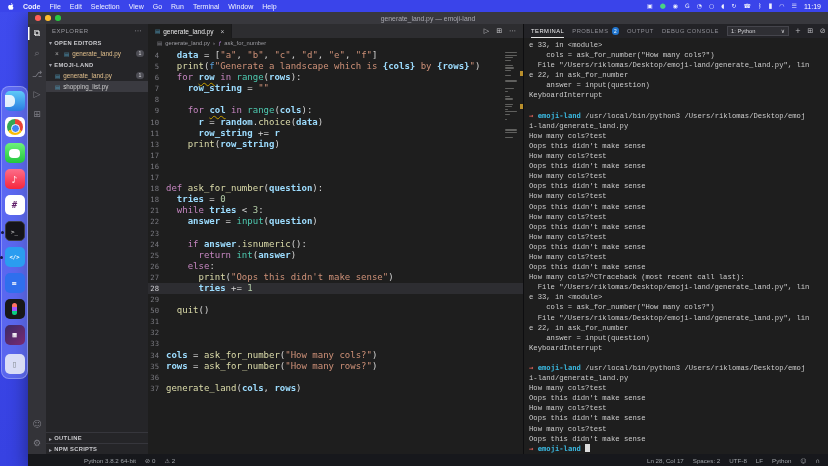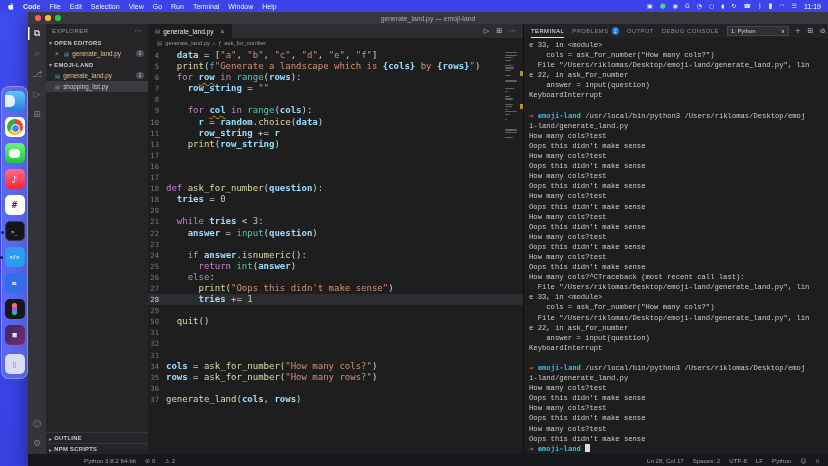--- a/index.html
+++ b/index.html
@@ -322,21 +322,20 @@
           <div class="code-line"><span class="ln">8</span><span class="code-text"></span></div>
           <div class="code-line"><span class="ln">9</span><span class="code-text"><span class="tk-p">    </span><span class="tk-k">for</span><span class="tk-p"> </span><span class="tk-v tk-q">col</span><span class="tk-p"> </span><span class="tk-k">in</span><span class="tk-p"> </span><span class="tk-b">range</span><span class="tk-p">(</span><span class="tk-v">cols</span><span class="tk-p">):</span></span></div>
           <div class="code-line"><span class="ln">10</span><span class="code-text"><span class="tk-p">      </span><span class="tk-v">r</span><span class="tk-p"> = </span><span class="tk-v">random</span><span class="tk-p">.</span><span class="tk-f">choice</span><span class="tk-p">(</span><span class="tk-v">data</span><span class="tk-p">)</span></span></div>
           <div class="code-line"><span class="ln">11</span><span class="code-text"><span class="tk-p">      </span><span class="tk-v">row_string</span><span class="tk-p"> += </span><span class="tk-v">r</span></span></div>
           <div class="code-line"><span class="ln">13</span><span class="code-text"><span class="tk-p">    </span><span class="tk-f">print</span><span class="tk-p">(</span><span class="tk-v">row_string</span><span class="tk-p">)</span></span></div>
           <div class="code-line"><span class="ln">17</span><span class="code-text"></span></div>
           <div class="code-line"><span class="ln">16</span><span class="code-text"></span></div>
           <div class="code-line"><span class="ln">17</span><span class="code-text"></span></div>
           <div class="code-line"><span class="ln">18</span><span class="code-text"><span class="tk-k">def</span><span class="tk-p"> </span><span class="tk-f">ask_for_number</span><span class="tk-p">(</span><span class="tk-v">question</span><span class="tk-p">):</span></span></div>
           <div class="code-line"><span class="ln">18</span><span class="code-text"><span class="tk-p">  </span><span class="tk-v">tries</span><span class="tk-p"> = </span><span class="tk-n">0</span></span></div>
-          <div class="code-line"><span class="ln">20</span><span class="code-text"></span></div>
           <div class="code-line"><span class="ln">21</span><span class="code-text"><span class="tk-p">  </span><span class="tk-k">while</span><span class="tk-p"> </span><span class="tk-v">tries</span><span class="tk-p"> &lt; </span><span class="tk-n">3</span><span class="tk-p">:</span></span></div>
           <div class="code-line"><span class="ln">22</span><span class="code-text"><span class="tk-p">    </span><span class="tk-v">answer</span><span class="tk-p"> = </span><span class="tk-b">input</span><span class="tk-p">(</span><span class="tk-v">question</span><span class="tk-p">)</span></span></div>
           <div class="code-line"><span class="ln">23</span><span class="code-text"></span></div>
           <div class="code-line"><span class="ln">24</span><span class="code-text"><span class="tk-p">    </span><span class="tk-k">if</span><span class="tk-p"> </span><span class="tk-v">answer</span><span class="tk-p">.</span><span class="tk-f">isnumeric</span><span class="tk-p">():</span></span></div>
           <div class="code-line"><span class="ln">25</span><span class="code-text"><span class="tk-p">      </span><span class="tk-k">return</span><span class="tk-p"> </span><span class="tk-b">int</span><span class="tk-p">(</span><span class="tk-v">answer</span><span class="tk-p">)</span></span></div>
           <div class="code-line"><span class="ln">26</span><span class="code-text"><span class="tk-p">    </span><span class="tk-k">else</span><span class="tk-p">:</span></span></div>
           <div class="code-line"><span class="ln">27</span><span class="code-text"><span class="tk-p">      </span><span class="tk-f">print</span><span class="tk-p">(</span><span class="tk-s">"Oops this didn't make sense"</span><span class="tk-p">)</span></span></div>
           <div class="code-line current"><span class="ln">28</span><span class="code-text"><span class="tk-p">      </span><span class="tk-v">tries</span><span class="tk-p"> += </span><span class="tk-n">1</span></span></div>
           <div class="code-line"><span class="ln">29</span><span class="code-text"></span></div>
           <div class="code-line"><span class="ln">50</span><span class="code-text"><span class="tk-p">  </span><span class="tk-f">quit</span><span class="tk-p">()</span></span></div>

